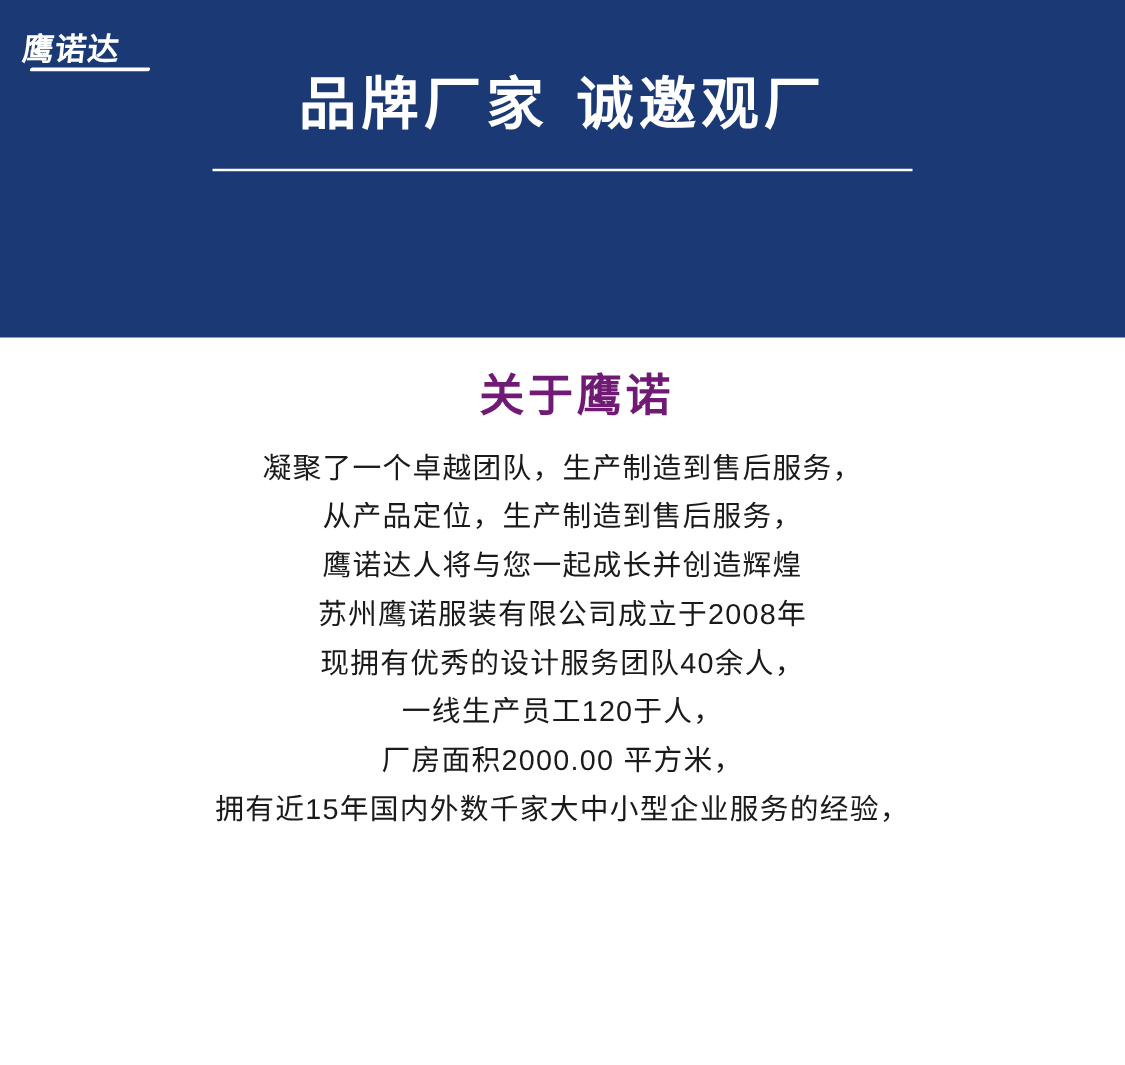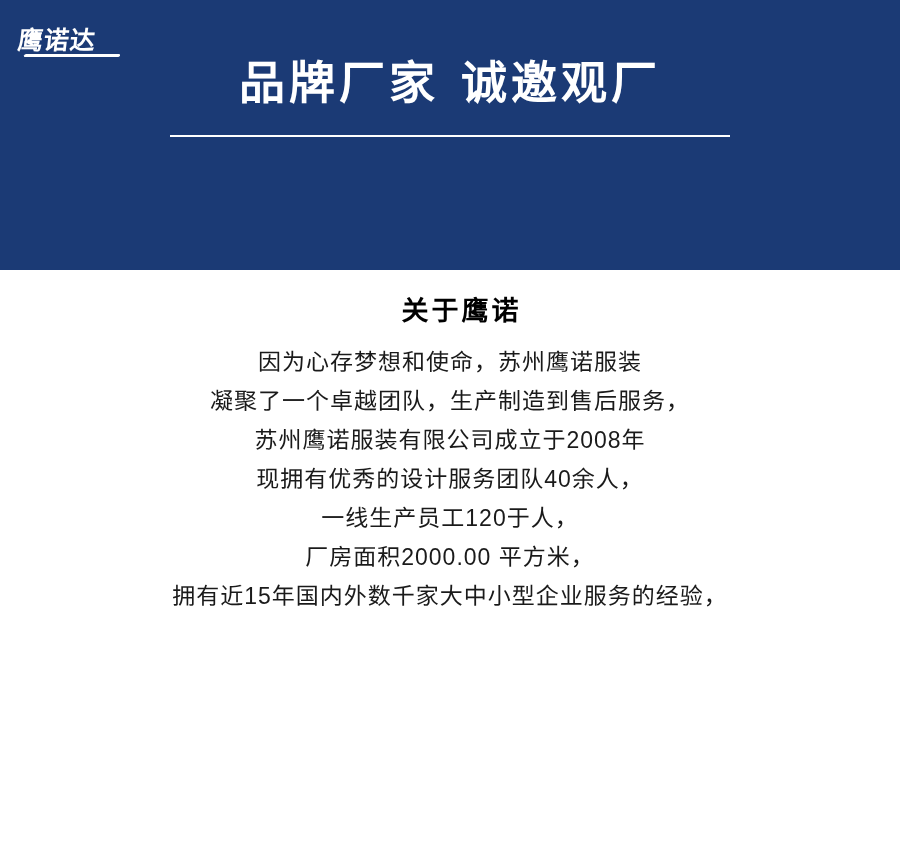--- a/index.html
+++ b/index.html
@@ -109,22 +109,22 @@
 
   
   .content {
     width: 900px;
     padding-top: 24px;
     box-sizing: border-box;
     text-align: center;
   }
 
   .section-title {
-    color: #000000;
-    font-size: 27px;
+    color: #701a75;
+    font-size: 36px;
     font-weight: bold;
     letter-spacing: 3px;
     line-height: 1.3;
     margin-bottom: 14px;
     margin-left: 23px;
   }
 
   .body-lines {
     display: block;
   }
@@ -154,22 +154,23 @@
         <span>品牌厂家</span><span class="gap"></span><span>诚邀观厂</span>
       </div>
       <div class="banner-divider"></div>
     </div>
 
   </div>
 
   <div class="content">
     <div class="section-title">关于鹰诺</div>
     <div class="body-lines">
-      <div class="body-line">因为心存梦想和使命，苏州鹰诺服装</div>
       <div class="body-line">凝聚了一个卓越团队，生产制造到售后服务，</div>
+      <div class="body-line">从产品定位，生产制造到售后服务，</div>
+      <div class="body-line">鹰诺达人将与您一起成长并创造辉煌</div>
       <div class="body-line">苏州鹰诺服装有限公司成立于2008年</div>
       <div class="body-line">现拥有优秀的设计服务团队40余人，</div>
       <div class="body-line">一线生产员工120于人，</div>
       <div class="body-line">厂房面积2000.00 平方米，</div>
       <div class="body-line">拥有近15年国内外数千家大中小型企业服务的经验，</div>
     </div>
   </div>
 
 </div>
 

